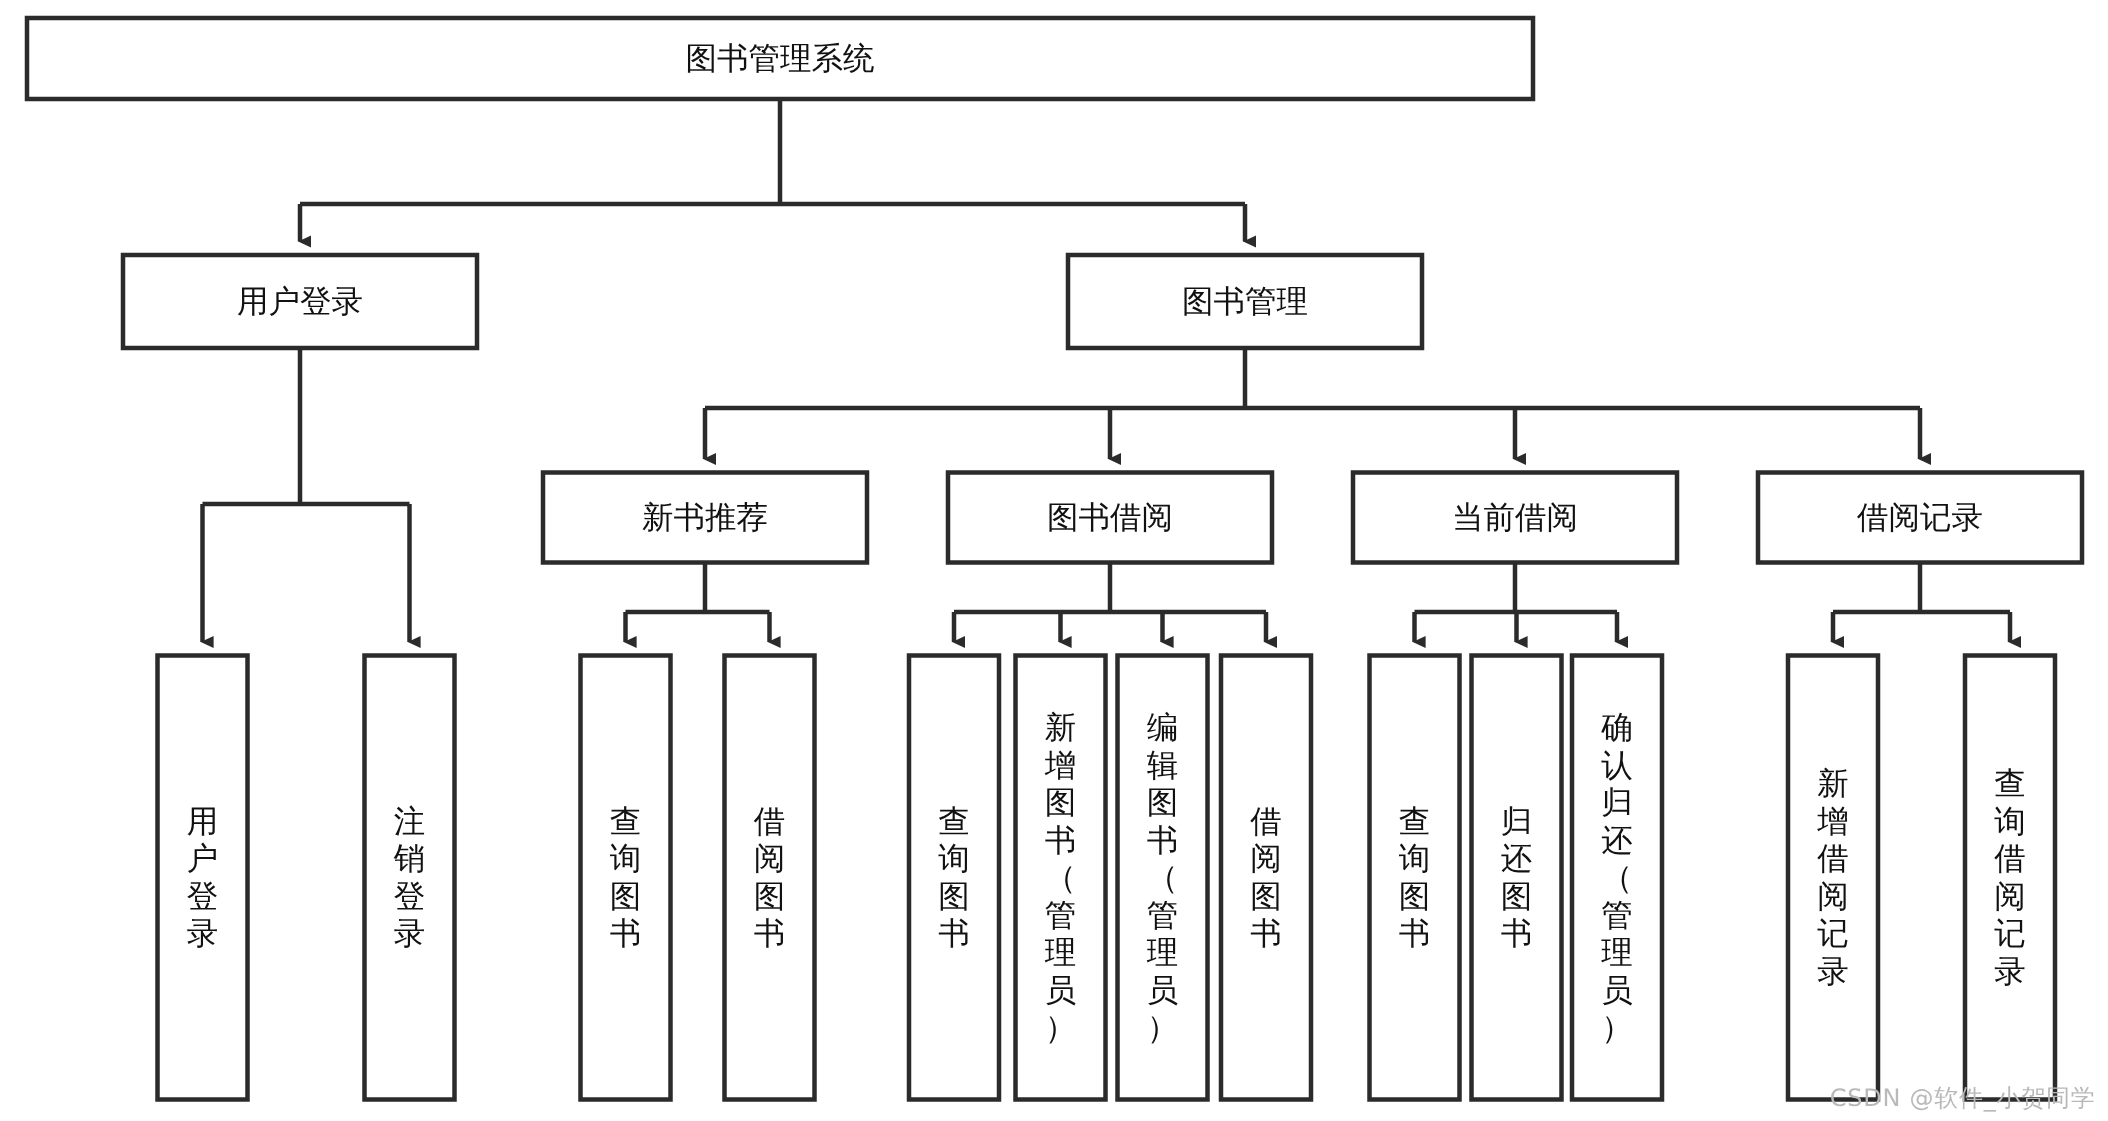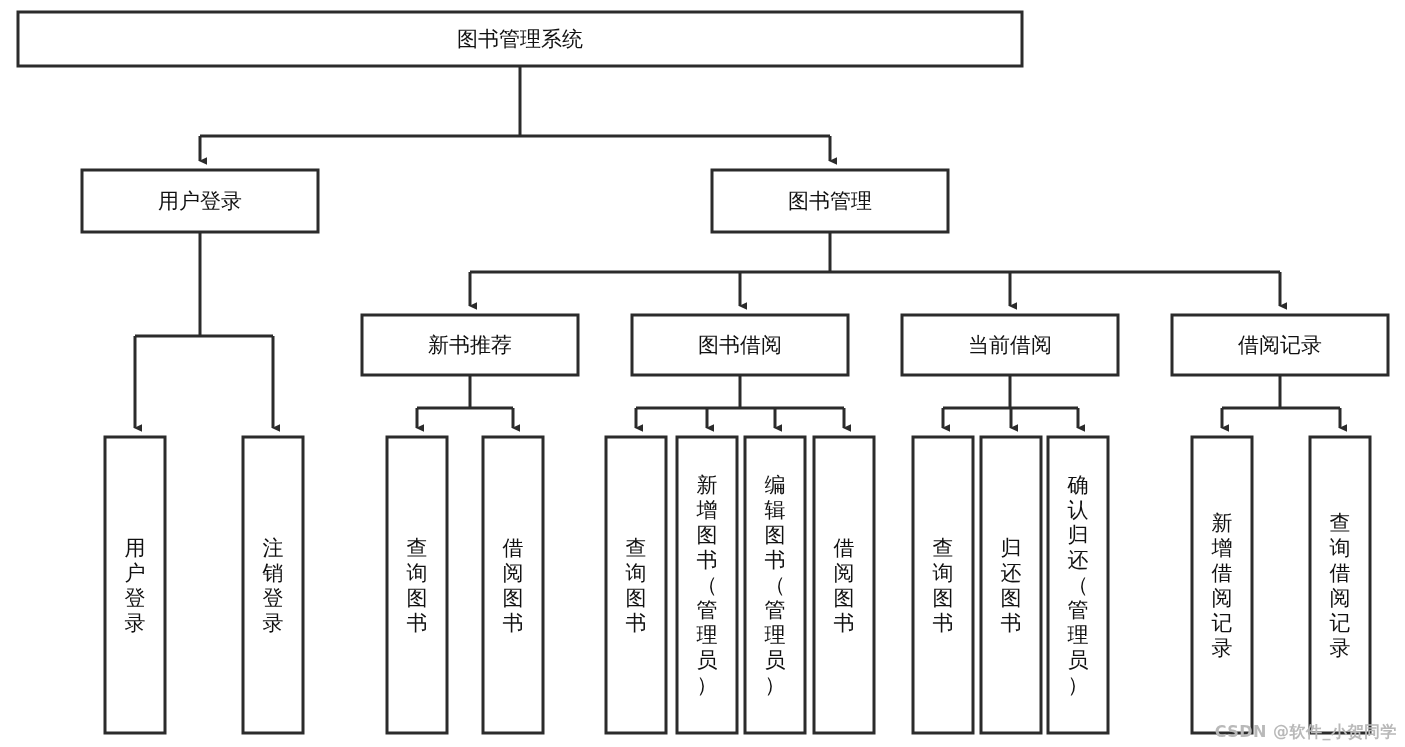--- a/index.html
+++ b/index.html
@@ -52,21 +52,20 @@
   }
   .watermark {
     position: absolute;
     right: 8px;
     bottom: 4px;
     font-family: "DejaVu Sans", "Liberation Sans", sans-serif;
     font-size: 16px;
     color: #b9b9b9;
     white-space: nowrap;
     letter-spacing: 0.5px;
-    font-weight: bold;
   }
 </style>
 </head>
 <body>
 
 <div id="diagram-root">
 
   <svg class="flow" viewBox="0 0 1405 747" xmlns="http://www.w3.org/2000/svg">
     <defs>
       <marker id="arrowhead" markerWidth="9" markerHeight="9" refX="4.4" refY="7.4" orient="auto" markerUnits="userSpaceOnUse">

